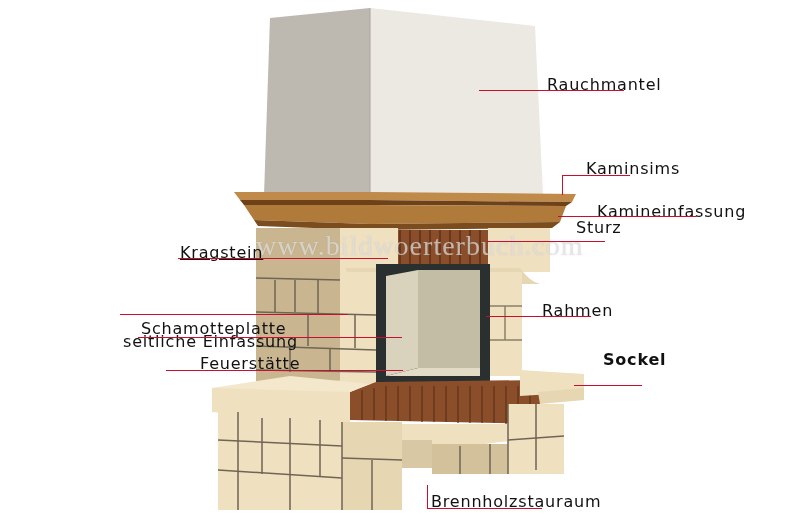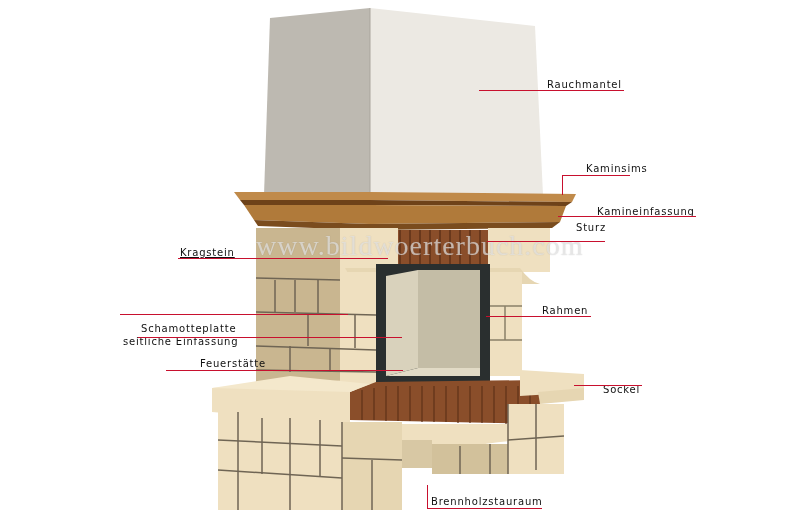--- a/index.html
+++ b/index.html
@@ -1,19 +1,19 @@
 <!DOCTYPE html>
 <html><head>
 <meta charset="utf-8">
 <style>
   html, body { margin:0; padding:0; background:#ffffff; }
   body { width:800px; height:527px; position:relative; overflow:hidden;
          font-family:"DejaVu Sans", "Liberation Sans", sans-serif; }
   #scene { position:absolute; left:0; top:0; width:800px; height:527px; }
-  .label { position:absolute; font-size:10px; letter-spacing:0.8px; color:#111; white-space:nowrap; line-height:12px; }
+  .label { position:absolute; font-size:16px; letter-spacing:0.8px; color:#111; white-space:nowrap; line-height:12px; }
   .lead { position:absolute; height:1px; background:#c8102e; }
   .vlead { position:absolute; width:1px; background:#c8102e; }
   .watermark { position:absolute; left:208px; top:230px; font-size:28px; color:rgba(255,255,255,0.55);
                letter-spacing:1px; font-family:Liberation Serif, serif; white-space:nowrap;
                text-shadow:0 0 1px rgba(120,120,120,0.45);margin-left:48px; }
 </style>
 </head>
 <body>
 
 <svg id="scene" viewBox="0 0 800 527" xmlns="http://www.w3.org/2000/svg">
@@ -180,21 +180,21 @@
   <span class="label" style="left:542px; top:305px;">Rahmen</span>
   <div class="lead" style="left:486px; top:316px; width:105px;"></div>
 </div>
 
 <div>
   <span class="label" style="left:170px; top:358px;margin-left:30px;">Feuerstätte</span>
   <div class="lead" style="left:166px; top:370px; width:237px;"></div>
 </div>
 
 <div>
-  <span class="label" style="left:603px; top:384px;">Sockel</span>
+  <span class="label" style="left:603px; top:354px;font-weight:bold;">Sockel</span>
   <div class="lead" style="left:574px; top:385px; width:68px;"></div>
 </div>
 
 <div>
   <span class="label" style="left:431px; top:496px;">Brennholzstauraum</span>
   <div class="vlead" style="left:427px; top:485px; height:24px;"></div>
   <div class="lead" style="left:427px; top:508px; width:115px;"></div>
 </div>
 
 </body></html>

